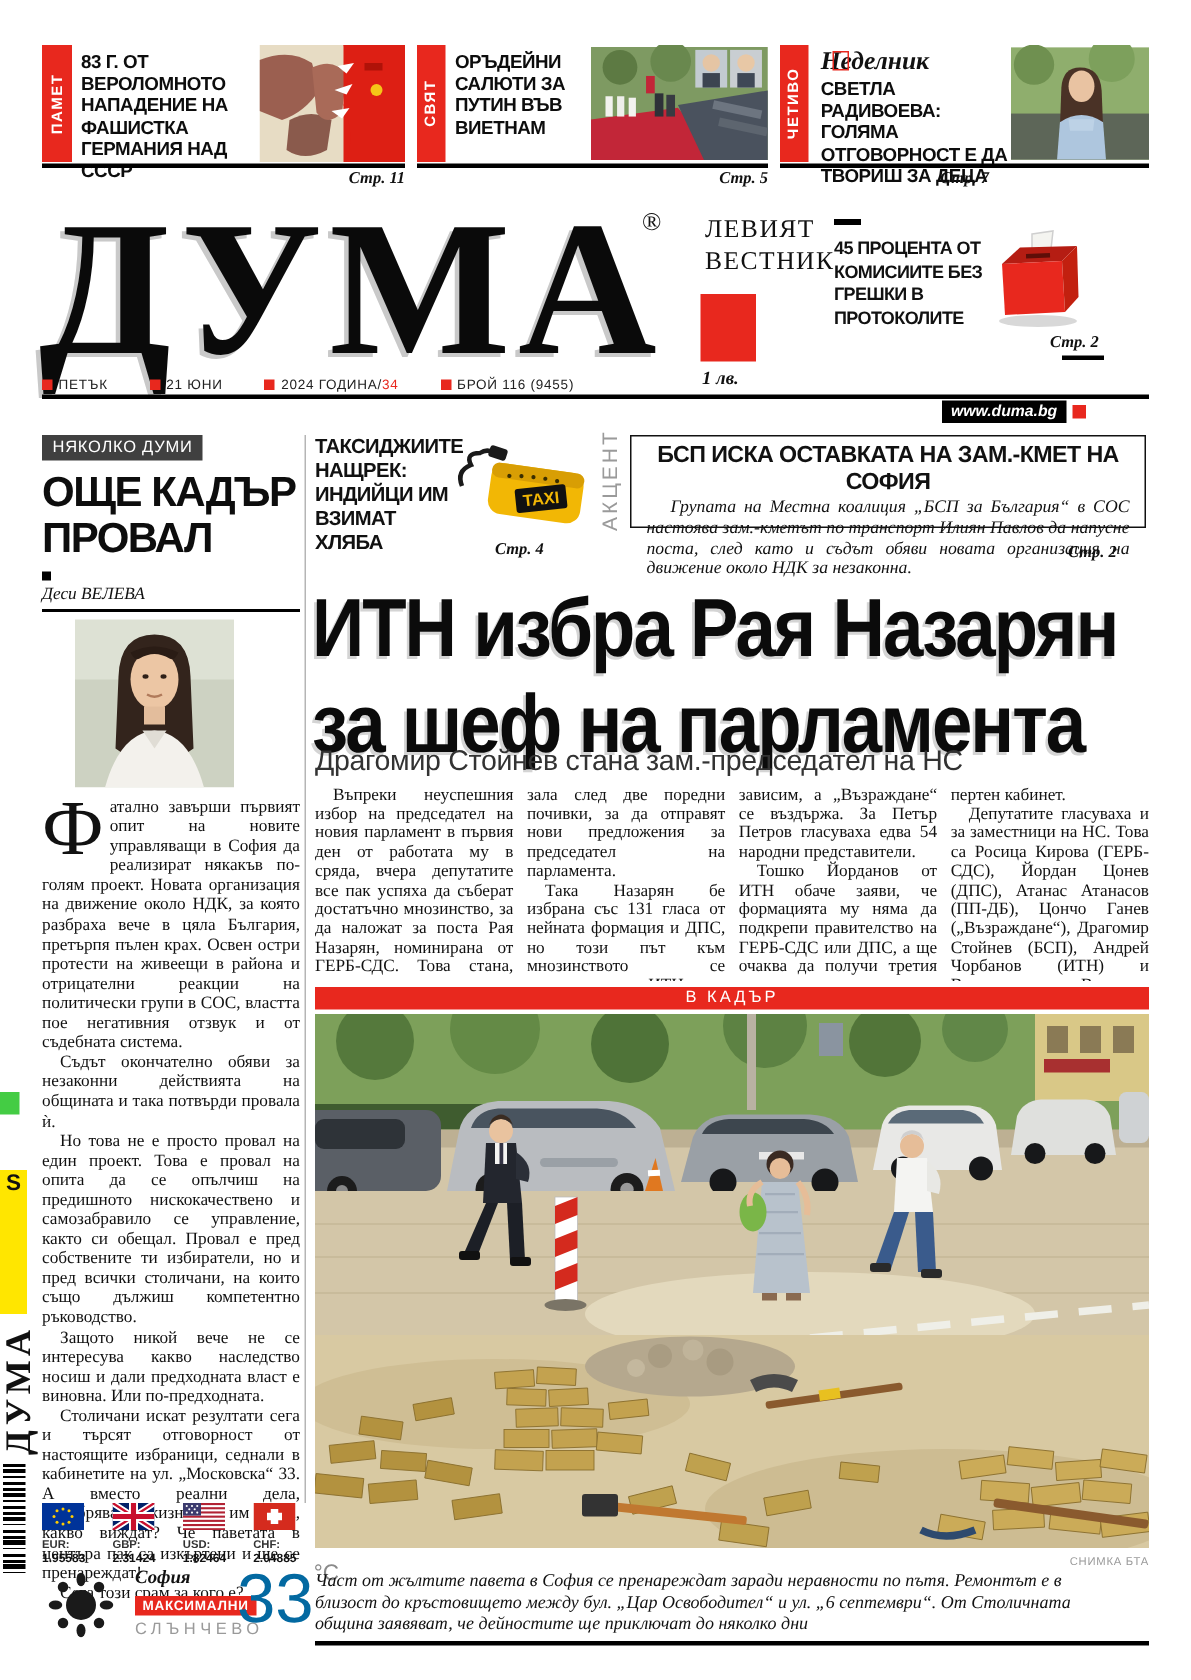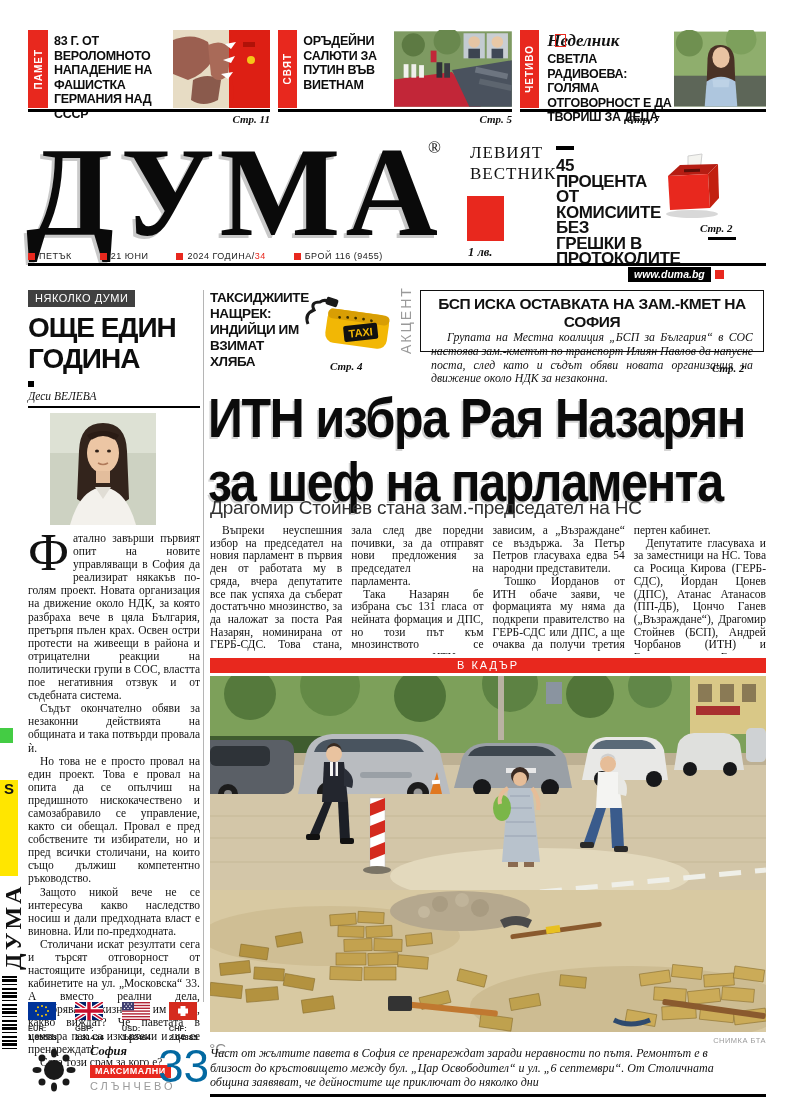--- a/index.html
+++ b/index.html
@@ -17,21 +17,21 @@
   .vtext{writing-mode:vertical-rl;transform:rotate(180deg);font-family:"Liberation Sans",sans-serif;
          font-weight:bold;font-size:10px;letter-spacing:1px;color:#fff;}
   .teaser-title{font-family:"Liberation Sans",sans-serif;font-weight:bold;font-size:12.5px;
                 line-height:14.5px;letter-spacing:-0.3px;color:#0d0d0d;}
   .trule{position:absolute;background:#000;height:2.5px;}
   .pref{font-family:"Liberation Serif",serif;font-style:italic;font-weight:bold;font-size:11px;color:#111;}
   
   .logo{font-family:"Liberation Serif",serif;font-weight:bold;font-size:128px;line-height:104px;
         letter-spacing:5px;color:#0a0a0a;text-shadow:-3px 3px 0 #c9c9c9;}
   .tagline{font-size:17px;letter-spacing:1px;line-height:21px;}
-  .promo-title{font-family:"Liberation Sans",sans-serif;font-weight:bold;font-size:17px;
+  .promo-title{font-family:"Liberation Sans",sans-serif;font-weight:bold;font-size:12px;
                line-height:15.5px;letter-spacing:-0.4px;}
   .dl-item{display:inline-flex;align-items:center;font-family:"Liberation Sans",sans-serif;
            font-size:9px;letter-spacing:.5px;color:#222;}
   .dl-sq{width:7px;height:7px;background:#e8281e;display:inline-block;margin-right:4px;}
   .site{background:#000;color:#fff;font-family:"Liberation Sans",sans-serif;font-weight:bold;
         font-style:italic;font-size:10.5px;padding:1px 6px 2px;display:inline-block;}
   
   .kicker{display:inline-block;background:#404040;color:#fff;font-family:"Liberation Sans",sans-serif;
           font-weight:normal;font-size:11px;padding:2px 7px 3px;letter-spacing:.5px;}
   .op-title{font-family:"Liberation Sans",sans-serif;font-weight:bold;font-size:28px;line-height:31px;
@@ -202,21 +202,21 @@
   </div>
   <div class="abs hr-black" style="left:28px;top:263px;width:738px;height:3px;"></div>
   <div class="abs" style="left:628px;top:267px;display:flex;align-items:center;gap:4px;">
     <span class="site">www.duma.bg</span>
     <span style="width:9px;height:9px;background:#e8281e;display:inline-block;"></span>
   </div>
 
   <div class="abs vsep" style="left:203px;top:290px;height:712px;"></div>
 
   <div class="abs kicker" style="left:28px;top:290px;">НЯКОЛКО ДУМИ</div>
-  <div class="abs op-title" style="left:28px;top:312px;width:172px;">ОЩЕ ЕДИН ГОДИНА</div>
+  <div class="abs op-title" style="left:28px;top:312px;width:172px;">ОЩЕ КАДЪР ПРОВАЛ</div>
   <div class="abs" style="left:28px;top:381px;width:6px;height:6px;background:#000;"></div>
   <div class="abs serif i" style="left:28px;top:390px;font-size:11.5px;">Деси ВЕЛЕВА</div>
   <div class="abs" style="left:28px;top:406px;width:172px;height:1.5px;background:#000;"></div>
 
   <svg class="abs" style="left:50px;top:413px;" width="106" height="112" viewBox="0 0 106 112">
     <rect width="106" height="112" fill="#cdd2c2"></rect>
     <rect x="0" y="0" width="106" height="40" fill="#dde1d4"></rect>
     <path d="M53,10 Q76,10 77,38 L79,86 Q66,96 53,96 Q40,96 27,86 L29,38 Q30,10 53,10" fill="#33241c"></path>
     <ellipse cx="53" cy="40" rx="16" ry="20" fill="#ecc6a4"></ellipse>
     <ellipse cx="47" cy="38" rx="2" ry="1.5" fill="#2e2018"></ellipse>

